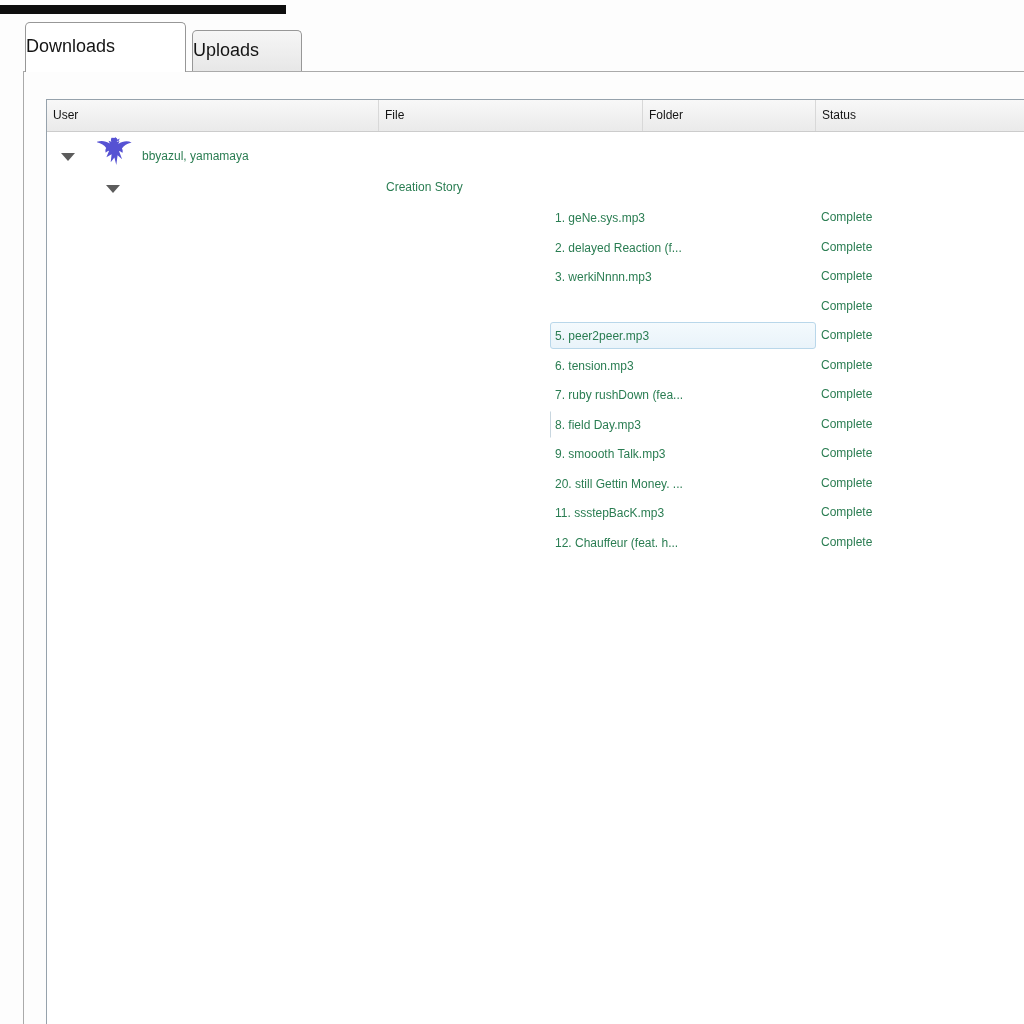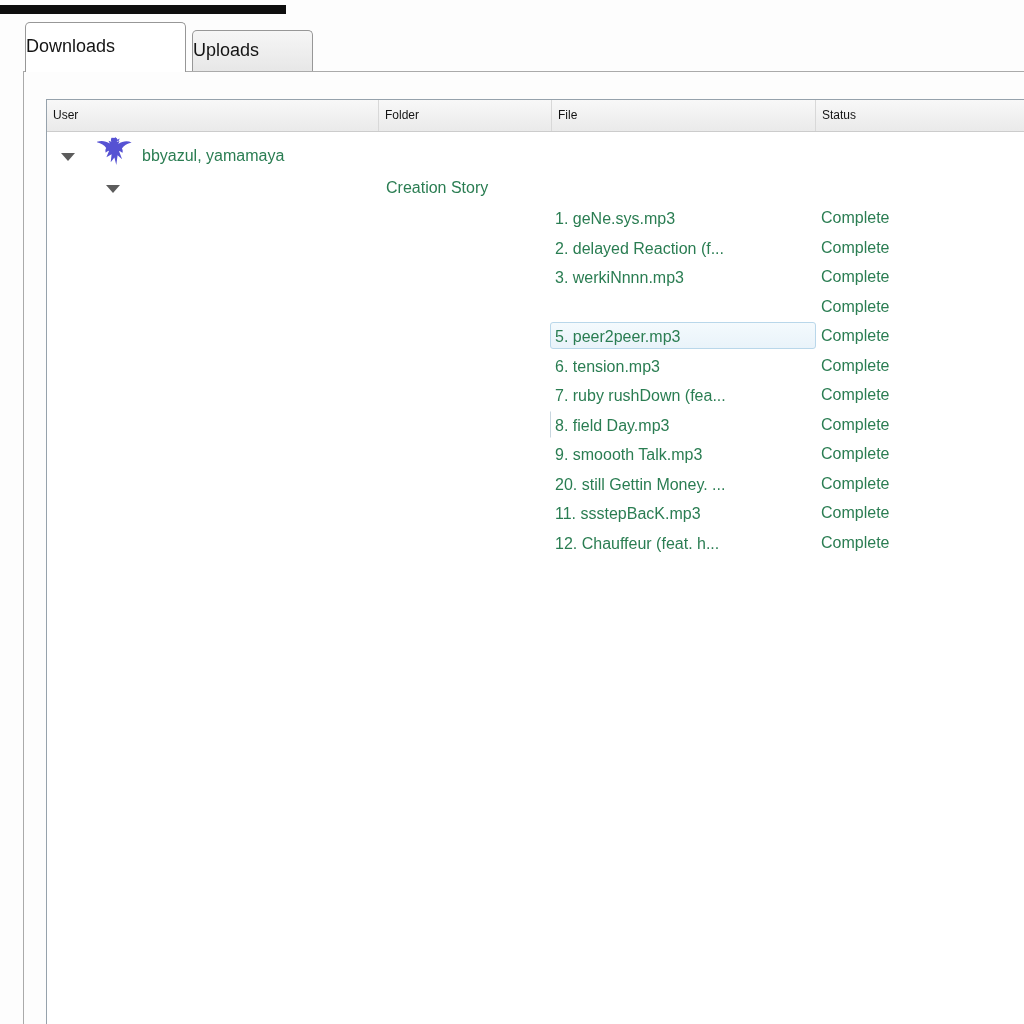--- a/index.html
+++ b/index.html
@@ -15,21 +15,21 @@
   .tab{
     position:absolute;box-sizing:border-box;
     border:1px solid #979797;border-bottom:none;border-radius:5px 5px 0 0;
     color:#141414;font-size:18px;cursor:default;
   }
   .tab.active{
     left:25px;top:22px;width:161px;height:50px;background:#ffffff;z-index:5;
     line-height:46px;
   }
   .tab.inactive{
-    left:192px;top:30px;width:121px;height:41px;
+    left:192px;top:30px;width:110px;height:41px;
     background:linear-gradient(#f6f6f6,#e7e7e7);z-index:2;line-height:38px;
   }
 
   
   .pane{
     position:absolute;left:23px;top:71px;width:1001px;height:953px;
     border-top:1px solid #aaaaaa;border-left:1px solid #aaaaaa;
     background:#fdfdfd;box-sizing:border-box;z-index:1;
   }
 
@@ -48,21 +48,21 @@
     box-sizing:border-box;border-right:1px solid #d8d8d8;
     font-size:12px;color:#141414;line-height:30px;padding-left:6px;
     overflow:hidden;white-space:nowrap;
   }
   .th.c-user{width:332px;}
   .th.c-folder{width:173px;}
   .th.c-file{width:264px;}
   .th.c-status{flex:1;border-right:none;}
 
   .rows{position:absolute;left:0;top:40px;width:100%;}
-  .row{position:relative;font-size:16px;color:var(--text-green,#2a7d52);white-space:nowrap;}
+  .row{position:relative;font-size:12px;color:var(--text-green,#2a7d52);white-space:nowrap;}
   .row-user{height:32px;line-height:32px;}
   .row-folder{height:31px;line-height:31px;}
   .row-file{height:29.5px;line-height:29.5px;}
 
   .expander{
     position:absolute;width:0;height:0;top:50%;margin-top:-3px;
     border-left:7px solid transparent;border-right:7px solid transparent;
     border-top:8px solid #5c5c5c;cursor:pointer;
   }
   .exp-1{left:14px;}
@@ -90,22 +90,22 @@
 <div class="top-bar"></div>
 
 <div class="tab active">Downloads</div>
 <div class="tab inactive">Uploads</div>
 
 <div class="pane"></div>
 
 <div class="table">
   <div class="thead">
     <div class="th c-user">User</div>
+    <div class="th c-file">File</div>
     <div class="th c-folder">Folder</div>
-    <div class="th c-file">File</div>
     <div class="th c-status">Status</div>
   </div>
 
   <div class="rows">
 
     <div class="row row-user">
       <span class="expander exp-1"></span>
       <svg class="bird" viewBox="0 0 36 34">
         <path fill="var(--bird-blue,#5652d3)" d="M19.5 1c.9 1.4.9 2.8.2 4.1l2.9-1-1.3 2.8c4-2.9 9.2-3.6 13.3-1.5-4.5.9-7.8 2.9-9.7 6 .9 1.4 1.1 3 .4 4.6-.8-1.1-1.9-1.8-3.3-2l3.1 8.3-4.5-4-1.3 9.7-1.9-7.6-3.7 4.9.9-8-5.2 2.9 2.7-6.5c-1.4.2-2.5.9-3.3 2-.7-1.6-.5-3.2.4-4.6-1.9-3.1-5.2-5.1-9.7-6 4.1-2.1 9.3-1.4 13.3 1.5l-1.3-2.8 2.9 1c-.7-1.3-.7-2.7.2-4.1z"></path>
         <path fill="var(--bird-blue,#5652d3)" d="M18.5 0l1.6 2.4 2.6-1-1 2.6-3.2.4-2.4-1.6 2.4-2.8z" opacity="0.85"></path>

